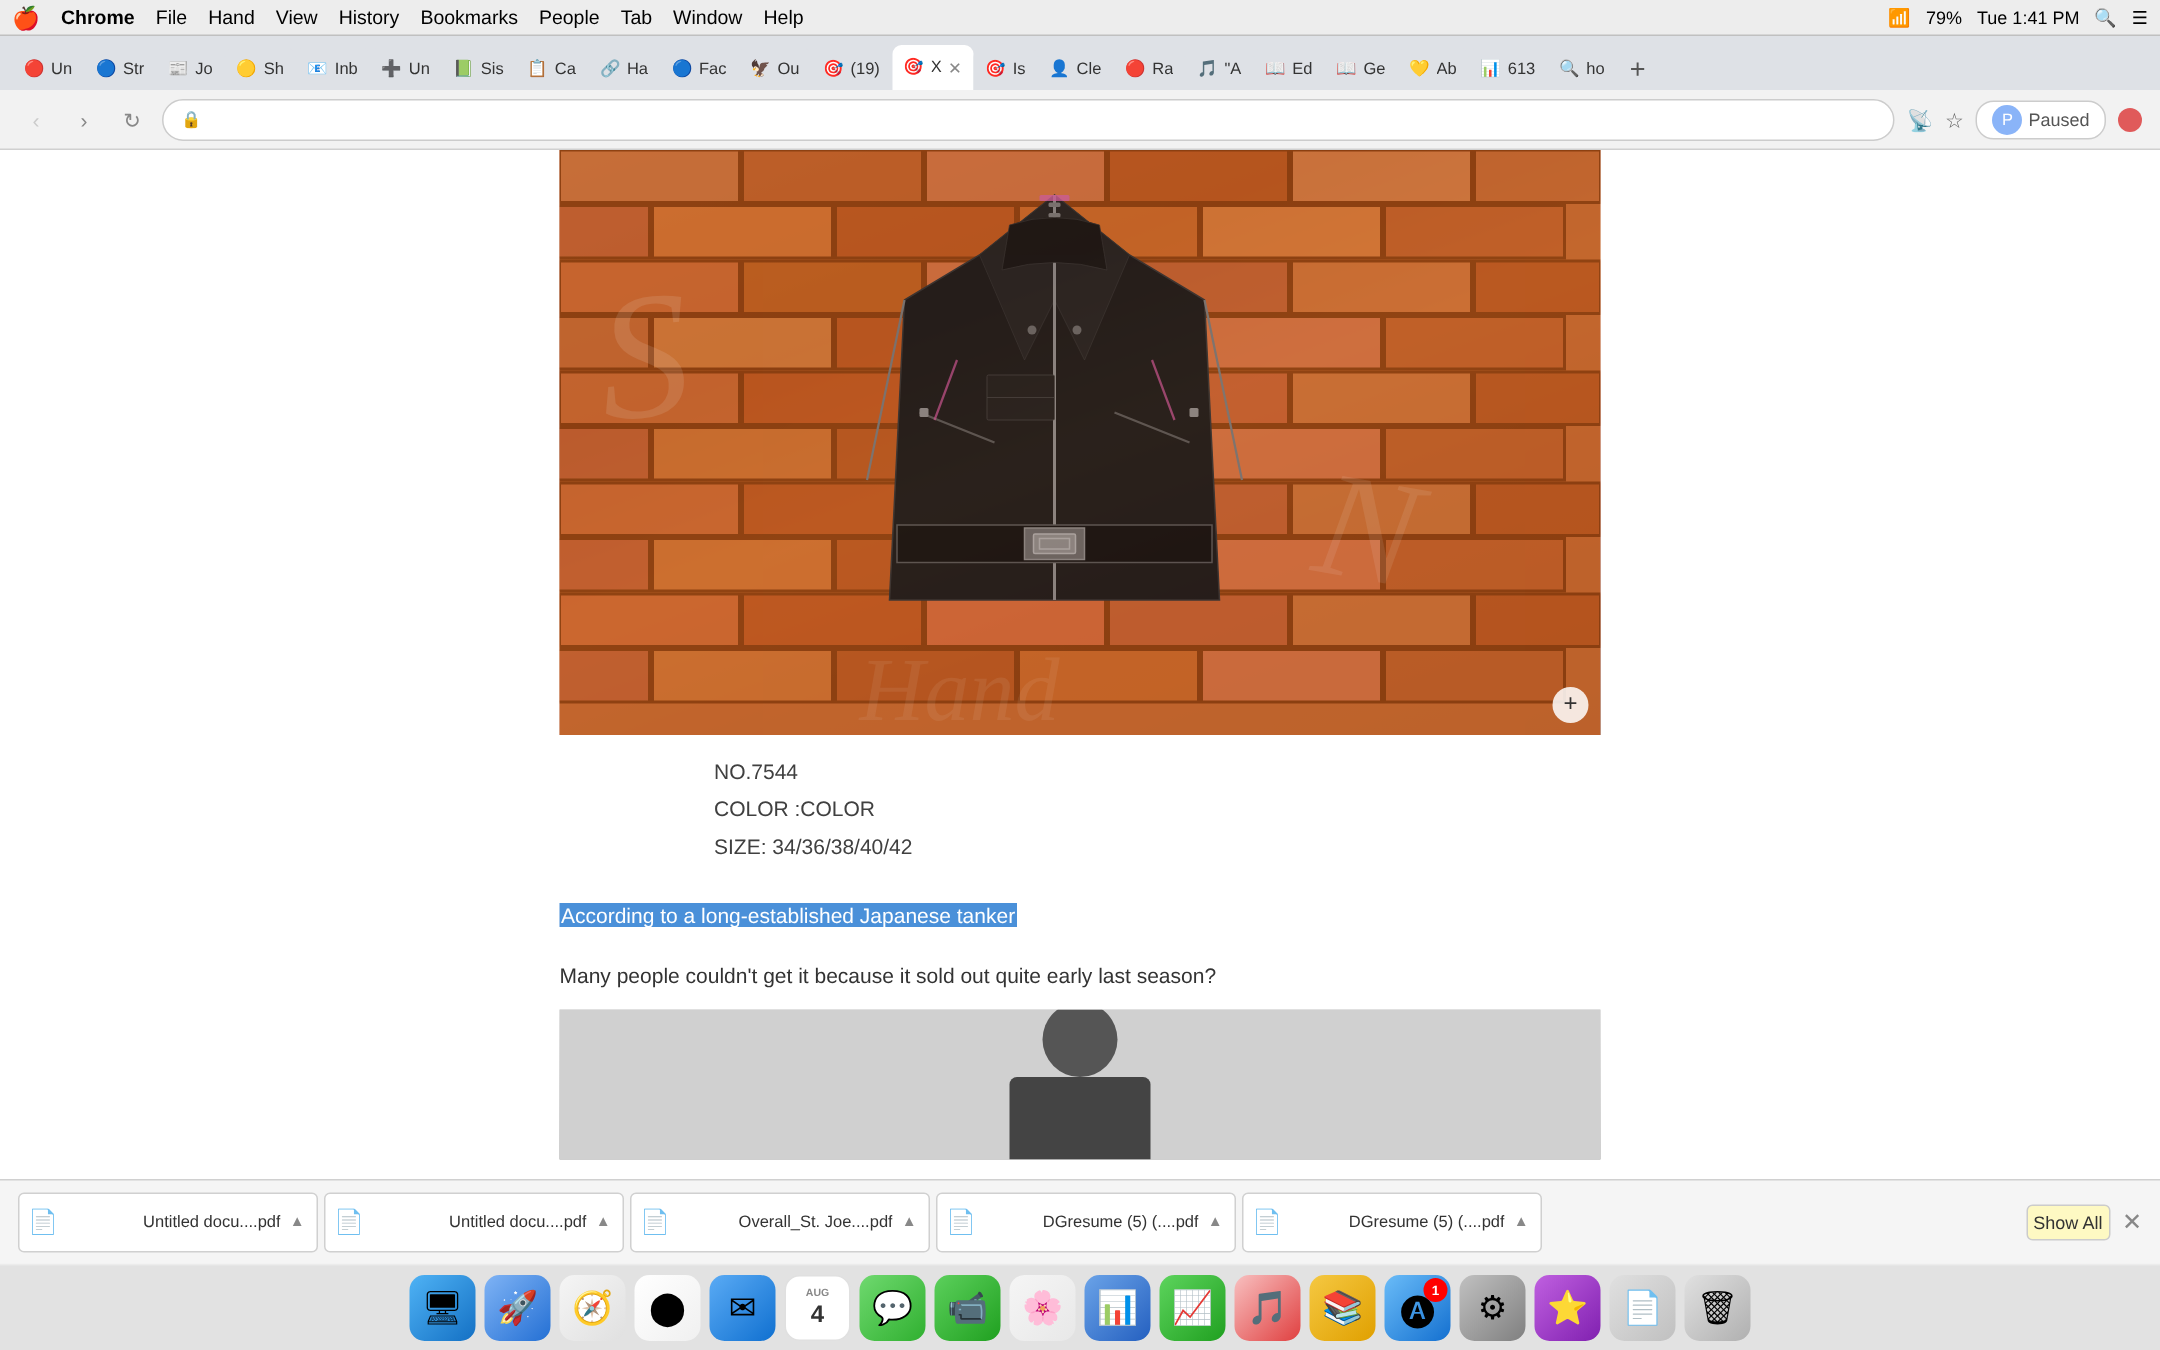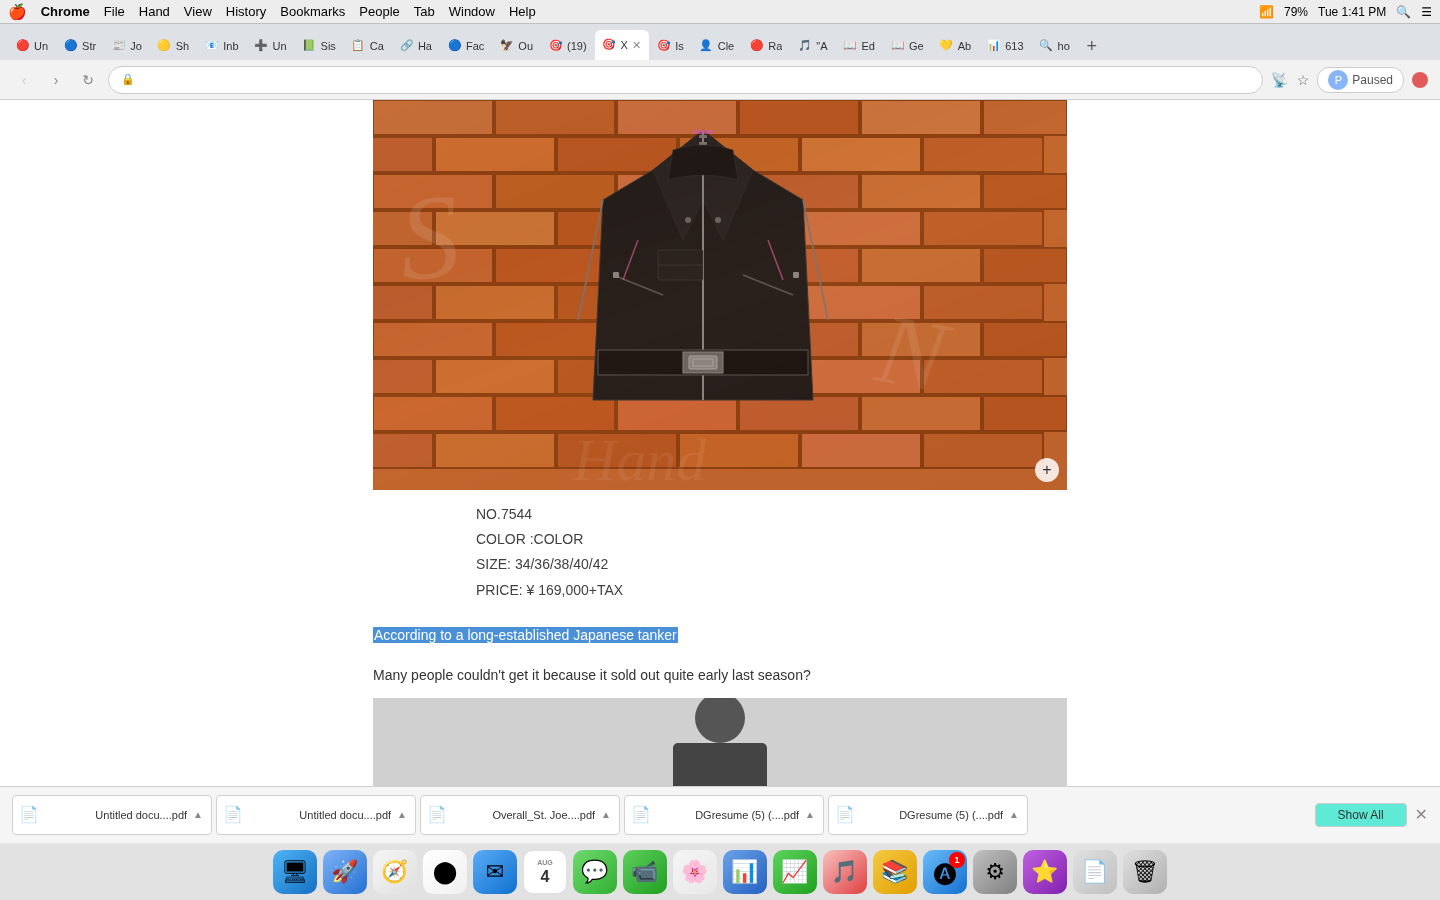--- a/index.html
+++ b/index.html
@@ -113,22 +113,22 @@
       display: flex; align-items: center; height: 40px;
       background: #fff; border: 1px solid #d0d0d0;
       border-radius: 4px; padding: 0 8px 0 6px; gap: 6px;
       min-width: 200px; max-width: 220px; cursor: pointer; position: relative;
     }
     .download-icon { color: #666; font-size: 16px; }
     .download-info { flex: 1; overflow: hidden; text-align: right; }
     .download-filename { font-size: 11px; color: #333; white-space: nowrap; overflow: hidden; text-overflow: ellipsis; }
     .download-chevron { font-size: 10px; color: #888; cursor: pointer; }
     .show-all-btn {
-      margin-left: auto; padding: 4px 22px; font-size: 12px;
-      background: #5eead4; border: 1px solid #ccc; border-radius: 4px;
+      margin-left: auto; padding: 4px 4px; font-size: 12px;
+      background: #fef9c3; border: 1px solid #ccc; border-radius: 4px;
       cursor: pointer; color: #333;
     }
     .downloads-close { font-size: 16px; color: #888; cursor: pointer; margin-left: 4px; }
 
     
     #dock {
       width: 100%; height: 58px; background: rgba(220,220,220,0.7);
       position: absolute; bottom: 0; left: 0;
       display: flex; align-items: center; justify-content: center; gap: 6px;
       border-top: 1px solid rgba(255,255,255,0.5);
@@ -440,21 +440,20 @@
           </g>
         </svg>
         <div class="plus-btn">+</div>
       </div>
     </div>
 
     <div class="product-details" style="padding-left: calc((100% - 694px) / 2 + 694px * 0); width: 694px; margin: 0 auto;">
       <p>NO.7544</p>
       <p>COLOR :COLOR</p>
       <p>SIZE: 34/36/38/40/42</p>
-      <p>PRICE: ¥ 169,000+TAX</p>
     </div>
 
     <div style="width: 694px; margin: 8px auto 16px; font-size: 14px; line-height: 1.8;">
       <p>
         <span class="highlighted-text">According to a long-established Japanese tanker</span>
       </p>
     </div>
 
     <div class="description-text" style="width: 694px; margin: 10px auto 0;">
       <p>Many people couldn't get it because it sold out quite early last season?</p>

